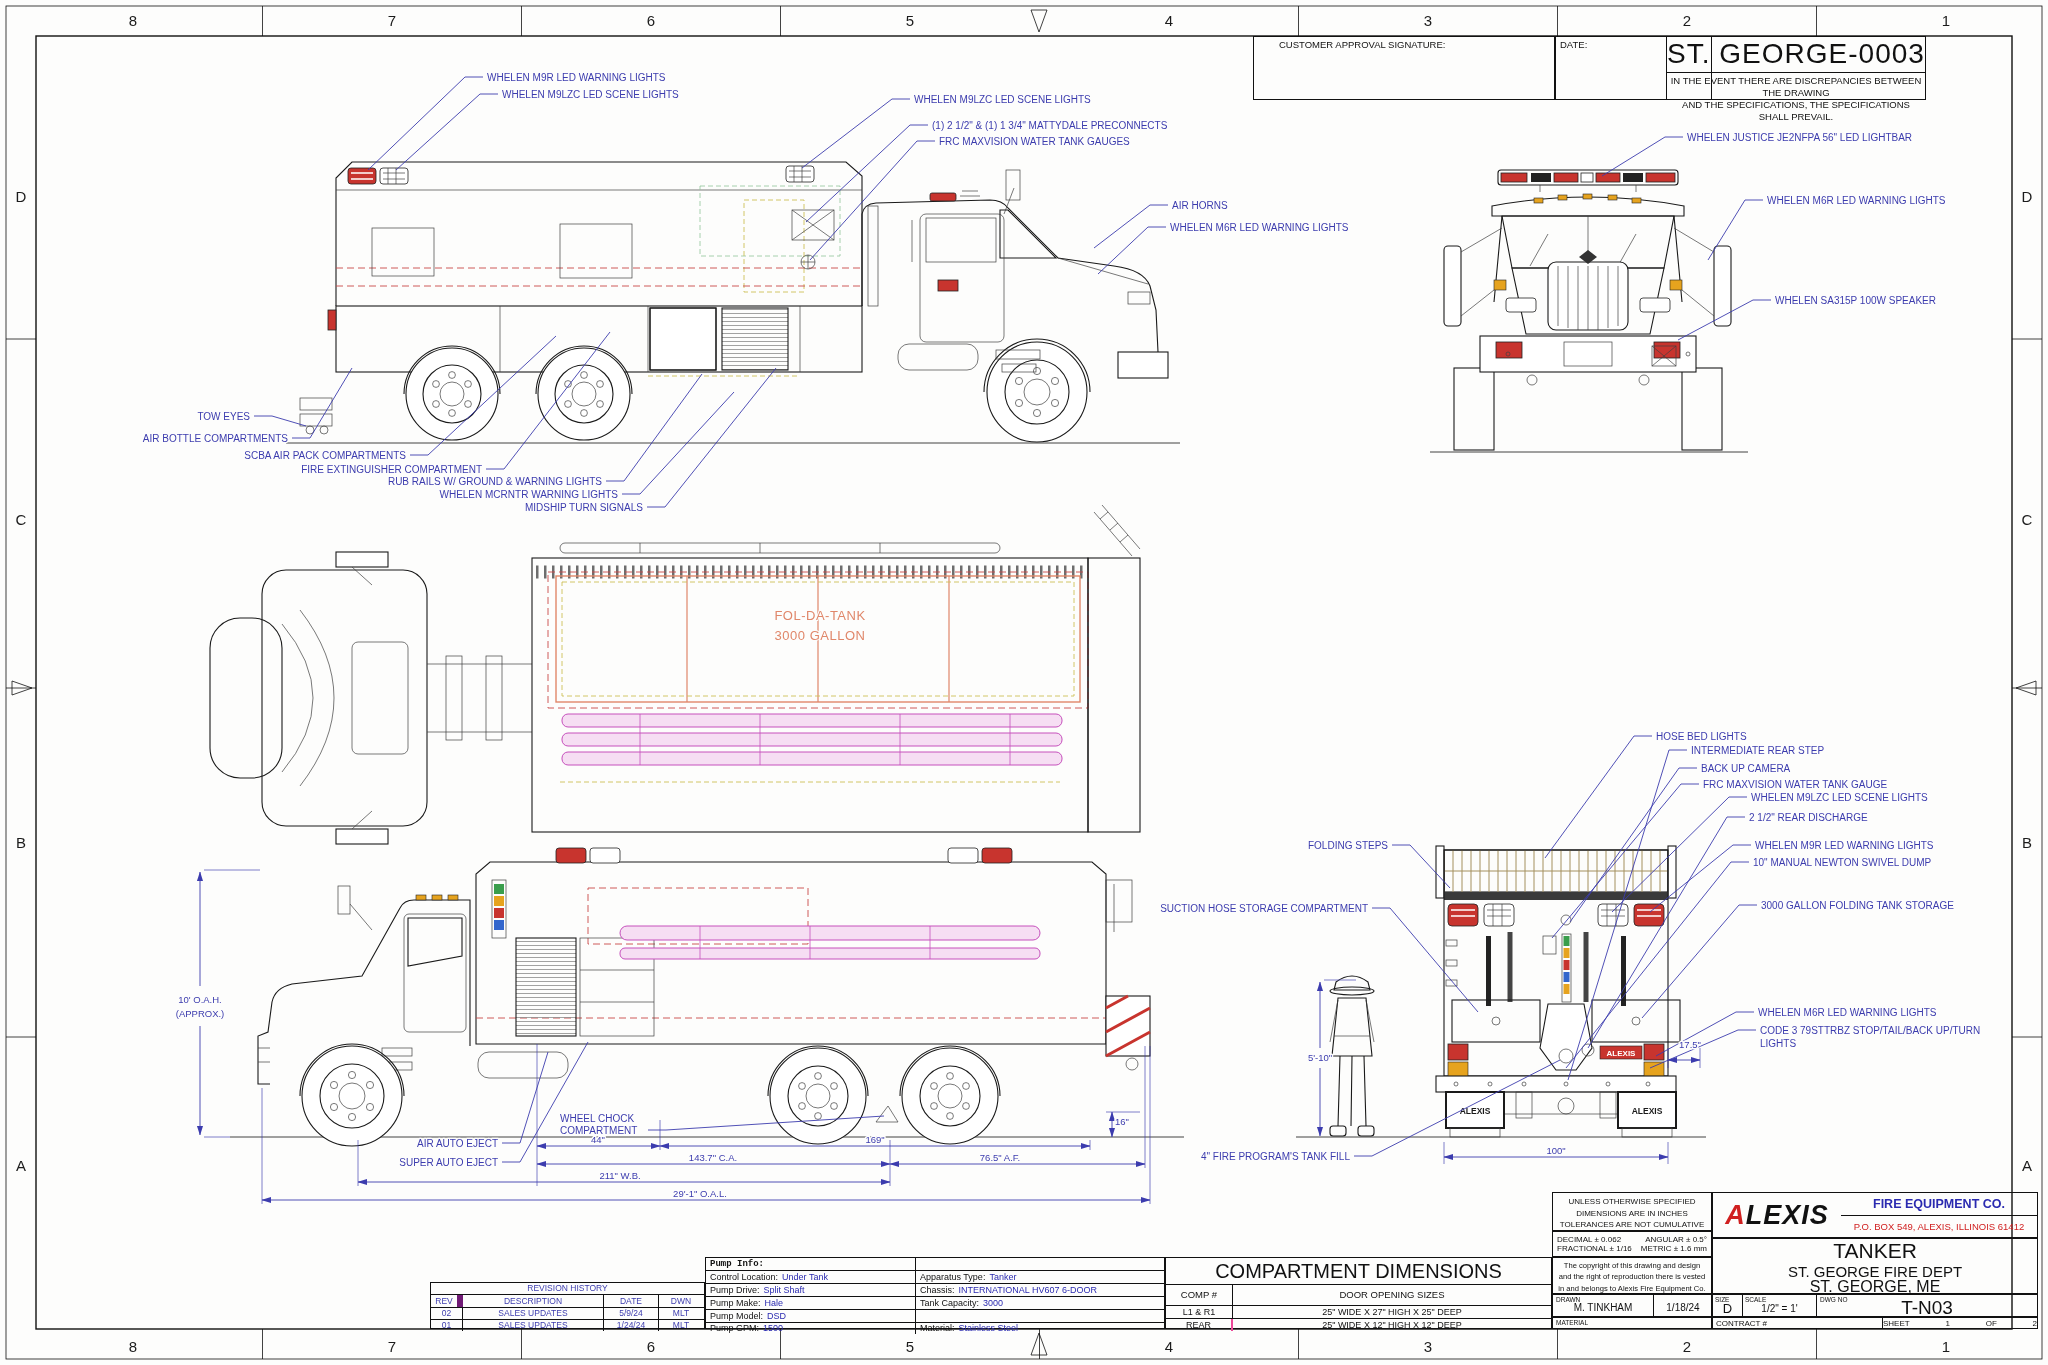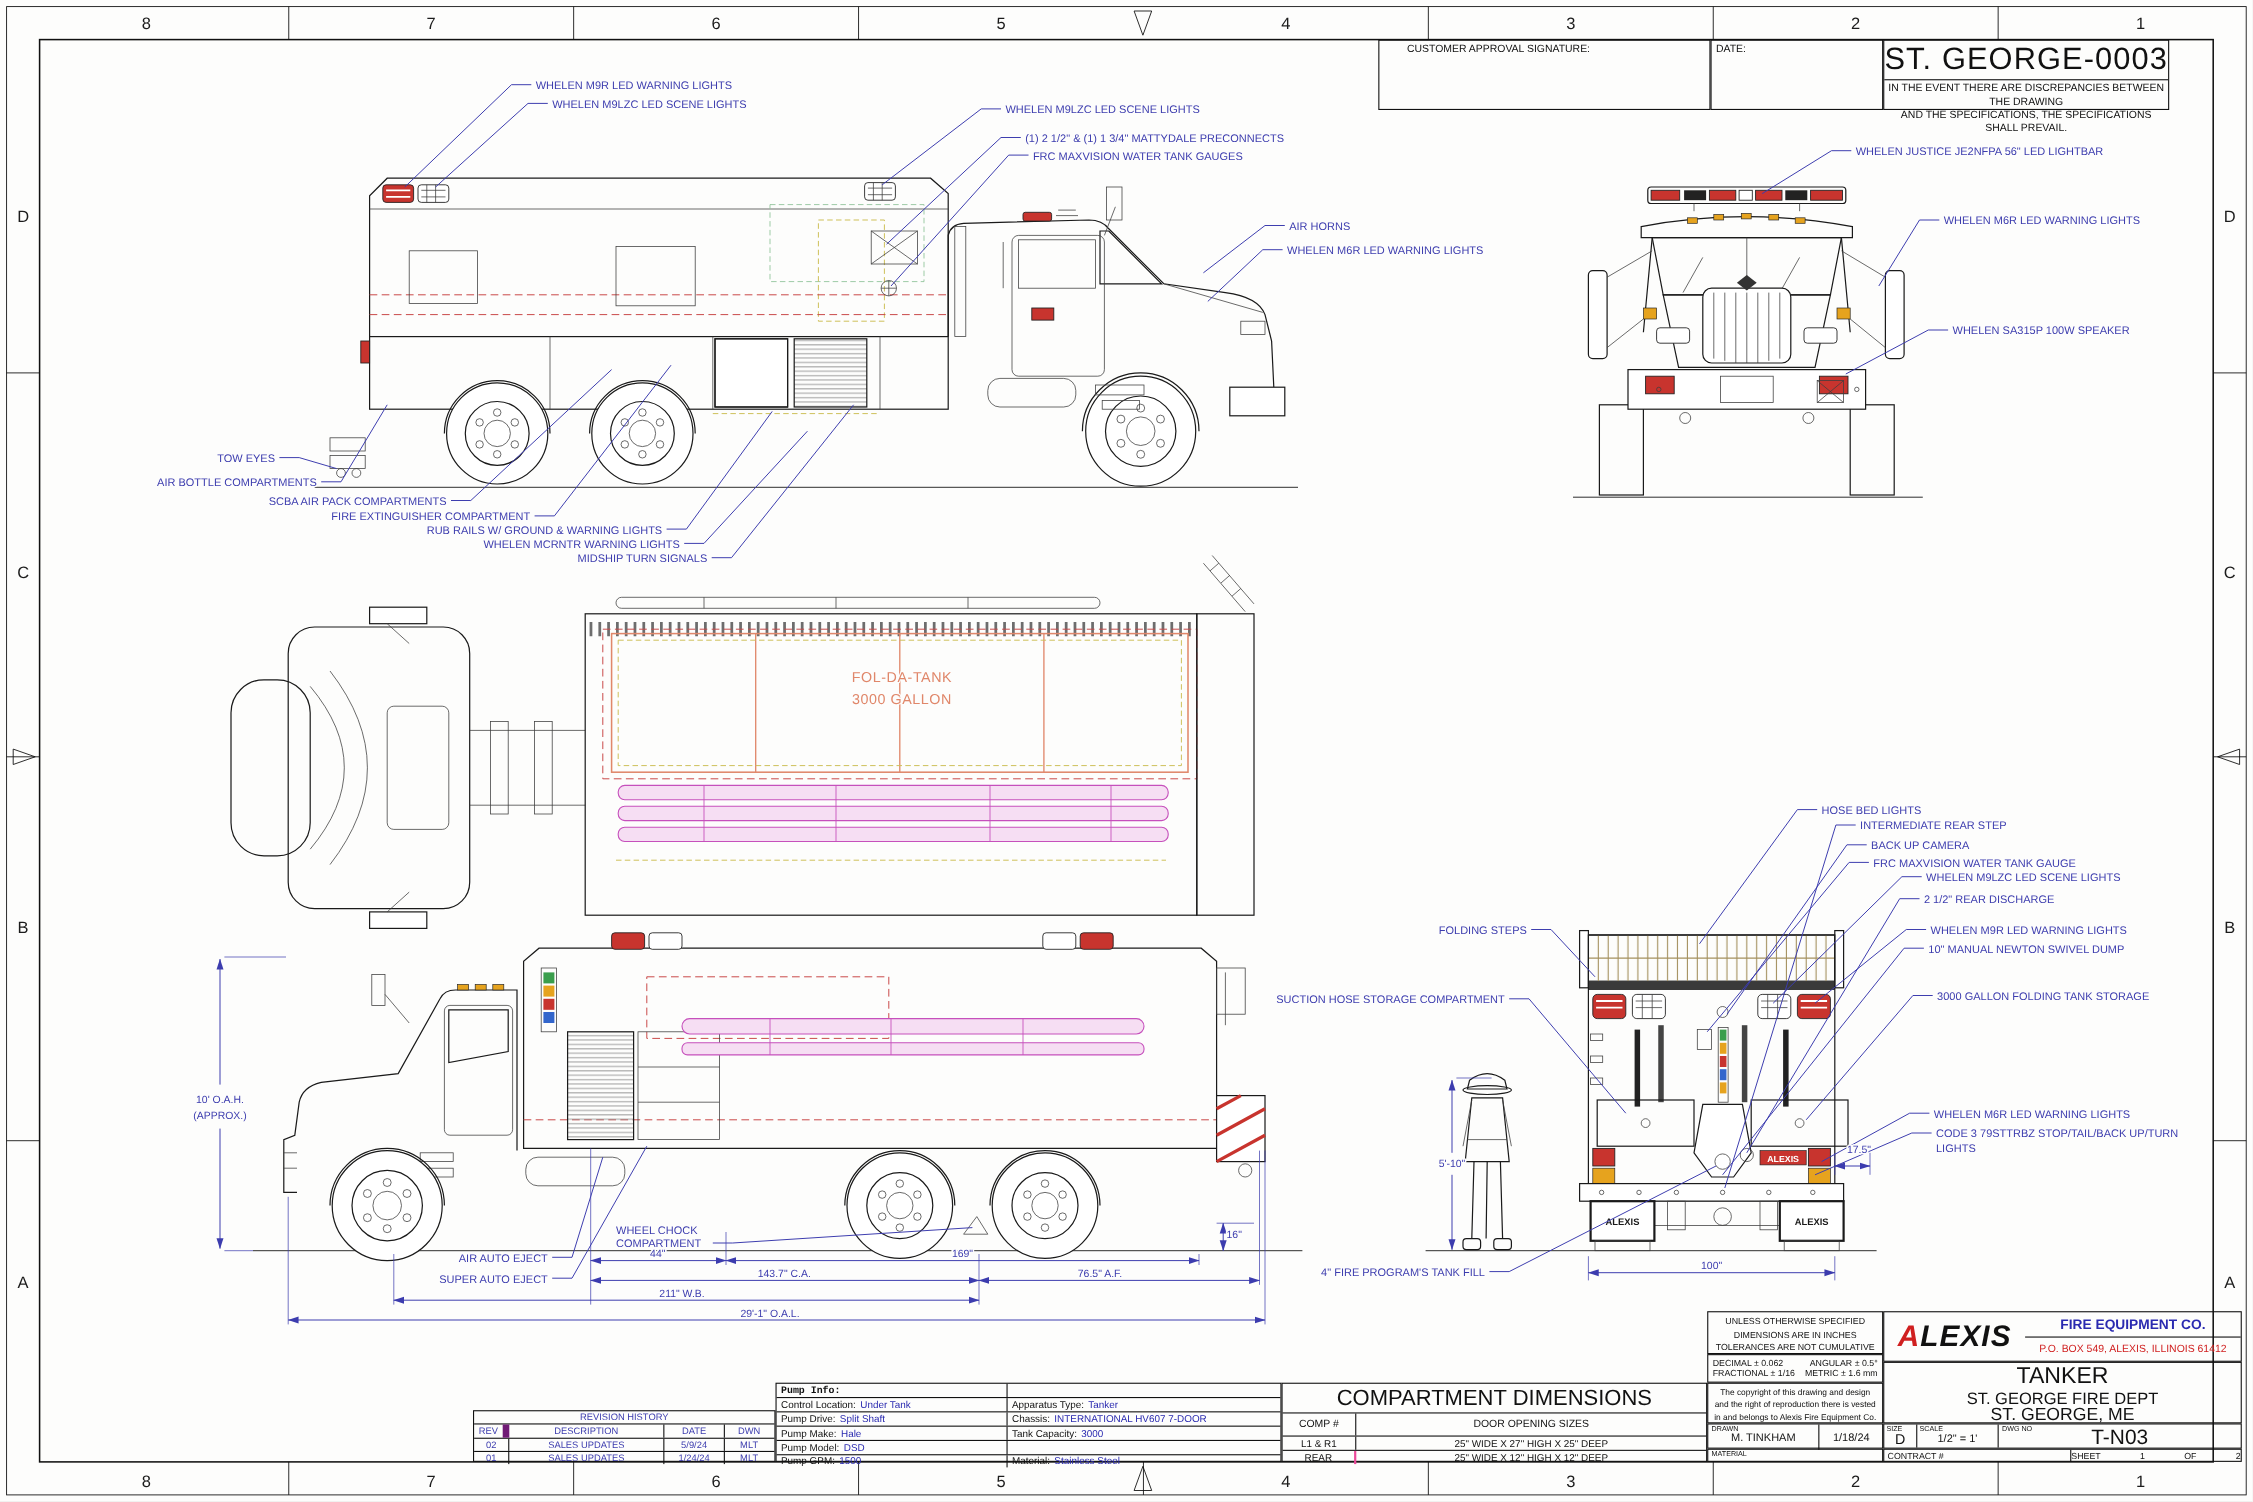--- a/index.html
+++ b/index.html
@@ -560,21 +560,21 @@
     <text class="dimtxt" x="1690" y="1048">17.5"</text>
   </g>
 </svg>
 
 <div class="abs box" style="left:1253px;top:36px;width:302px;height:64px;padding-left:21px;">
   <div class="hdrlbl">CUSTOMER APPROVAL SIGNATURE:</div>
 </div>
 <div class="abs box" style="left:1555px;top:36px;width:157px;height:64px;">
   <div class="hdrlbl">DATE:</div>
 </div>
-<div class="abs box" style="left:1712px;top:36px;width:260px;height:64px;">
+<div class="abs box" style="left:1666px;top:36px;width:260px;height:64px;">
   <div class="bigtitle" style="border-bottom:1.2px solid #111;padding:1px 0 2px;">ST. GEORGE-0003</div>
   <div class="small" style="padding-top:2px;">
     <div>IN THE EVENT THERE ARE DISCREPANCIES BETWEEN THE DRAWING</div>
     <div>AND THE SPECIFICATIONS, THE SPECIFICATIONS SHALL PREVAIL.</div>
   </div>
 </div>
 
 <div class="abs box bluetxt" style="left:430px;top:1282px;width:275px;height:47px;font-size:8.5px;">
   <div style="height:11px;text-align:center;border-bottom:1px solid #111;line-height:11px;">REVISION HISTORY</div>
   <div style="display:grid;grid-template-columns:32px 141px 55px 44px;height:12px;line-height:12px;text-align:center;border-bottom:1px solid #111;">
@@ -601,21 +601,21 @@
   <div style="display:grid;grid-template-columns:210px 250px;height:12px;line-height:12px;border-bottom:1px solid #111;">
     <div class="cell lbl" style="padding-left:4px;border-right:1px solid #111;font-weight:bold;font-family:Liberation Mono, monospace;">Pump Info:</div>
     <div class="cell"></div>
   </div>
   <div style="display:grid;grid-template-columns:210px 250px;height:12px;line-height:12px;border-bottom:1px solid #111;">
     <div class="cell" style="padding-left:4px;border-right:1px solid #111;"><span class="lbl">Control Location:</span><span class="val">Under Tank</span></div>
     <div class="cell" style="padding-left:4px;"><span class="lbl">Apparatus Type:</span><span class="val">Tanker</span></div>
   </div>
   <div style="display:grid;grid-template-columns:210px 250px;height:12px;line-height:12px;border-bottom:1px solid #111;">
     <div class="cell" style="padding-left:4px;border-right:1px solid #111;"><span class="lbl">Pump Drive:</span><span class="val">Split Shaft</span></div>
-    <div class="cell" style="padding-left:4px;"><span class="lbl">Chassis:</span><span class="val">INTERNATIONAL HV607 7-DOOR</span></div>
+    <div class="cell" style="padding-left:4px;"><span class="lbl">Chassis:</span><span class="val">INTERNATIONAL HV607 6-DOOR</span></div>
   </div>
   <div style="display:grid;grid-template-columns:210px 250px;height:12px;line-height:12px;border-bottom:1px solid #111;">
     <div class="cell" style="padding-left:4px;border-right:1px solid #111;"><span class="lbl">Pump Make:</span><span class="val">Hale</span></div>
     <div class="cell" style="padding-left:4px;"><span class="lbl">Tank Capacity:</span><span class="val">3000</span></div>
   </div>
   <div style="display:grid;grid-template-columns:210px 250px;height:12px;line-height:12px;border-bottom:1px solid #111;">
     <div class="cell" style="padding-left:4px;border-right:1px solid #111;"><span class="lbl">Pump Model:</span><span class="val">DSD</span></div>
     <div class="cell" style="padding-left:4px;"><span class="lbl"></span><span class="val"></span></div>
   </div>
   <div style="display:grid;grid-template-columns:210px 250px;height:11px;line-height:11px;">

